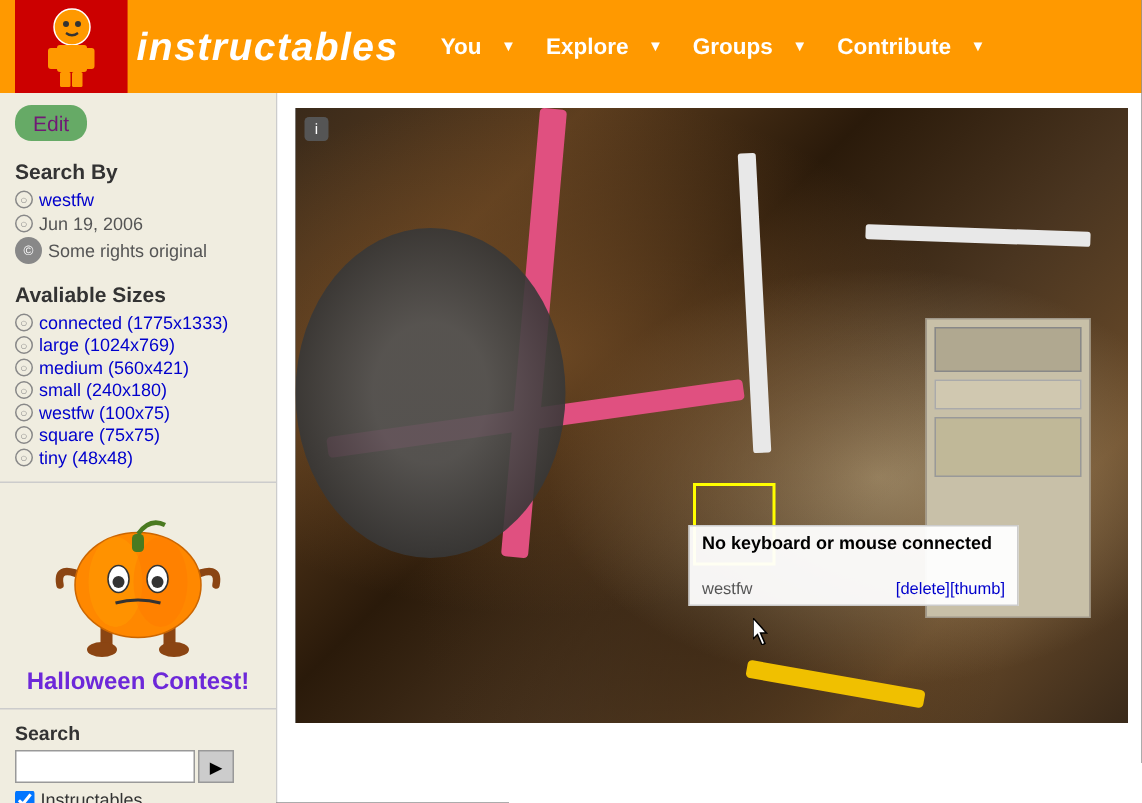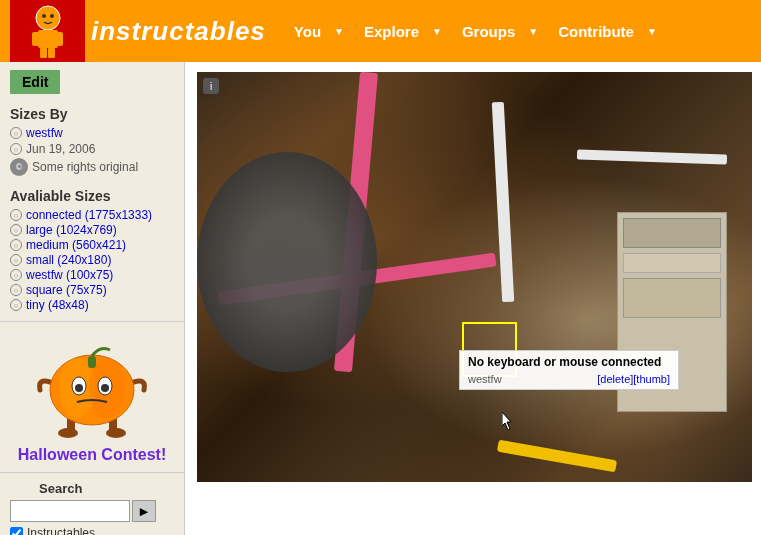--- a/index.html
+++ b/index.html
@@ -70,28 +70,28 @@
     #sidebar {
       width: 185px;
       background: #f0ede0;
       border-right: 1px solid #ccc;
       padding: 0;
       flex-shrink: 0;
       overflow-y: auto;
     }
     #edit-btn {
       background: #6a6;
-      color: #000000;
-      font-weight: bold;
+      color: #701a75;
+      font-weight: normal;
       font-size: 14px;
       padding: 4px 12px;
       margin: 8px 10px;
       display: inline-block;
       cursor: pointer;
-      border-radius: 1px;
+      border-radius: 11px;
     }
     .sidebar-section {
       padding: 4px 10px 8px 10px;
     }
     .sidebar-section h3 {
       font-size: 14px;
       font-weight: bold;
       color: #333;
       margin-bottom: 4px;
     }
@@ -190,21 +190,20 @@
     
     #search-area {
       border-top: 1px solid #ccc;
       padding: 8px 10px;
     }
     #search-label {
       font-weight: bold;
       font-size: 13px;
       margin-bottom: 4px;
       color: #333;
-      margin-left: 29px;
     }
     #search-row {
       display: flex;
       align-items: center;
       gap: 2px;
       margin-bottom: 4px;
     }
     #search-input {
       width: 120px;
       height: 22px;
@@ -321,21 +320,21 @@
       background: rgba(255,255,255,0.95);
       border: 1px solid #ccc;
       padding: 4px 8px;
       z-index: 20;
       font-size: 12px;
       min-width: 220px;
     }
     #tooltip-title {
       font-weight: bold;
       color: #000;
-      margin-bottom: 4px;
+      margin-bottom: 18px;
     }
     #tooltip-footer {
       display: flex;
       justify-content: space-between;
       font-size: 11px;
       color: #555;
     }
     #tooltip-actions a {
       color: #00c;
       text-decoration: none;
@@ -397,21 +396,21 @@
 </div>
 
 <div id="main-layout">
 
   <div id="sidebar">
     <div>
       <span id="edit-btn">Edit</span>
     </div>
 
     <div class="sidebar-section">
-      <h3>Sizes By</h3>
+      <h3>Search By</h3>
       <div class="sidebar-info">
         <span class="circle-icon">○</span>
         <a>westfw</a>
       </div>
       <div class="sidebar-info">
         <span class="circle-icon">○</span>
         <span>Jun 19, 2006</span>
       </div>
       <div class="rights-info">
         <span class="rights-icon">©</span>

